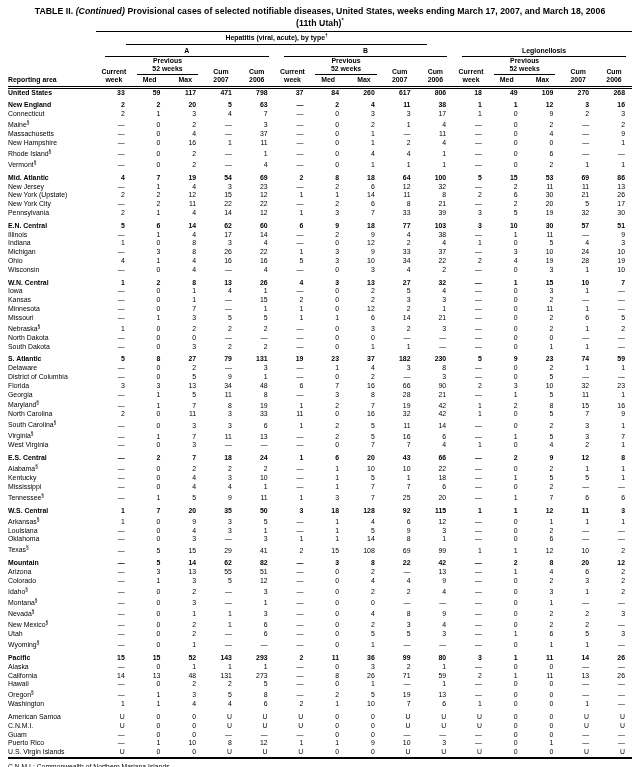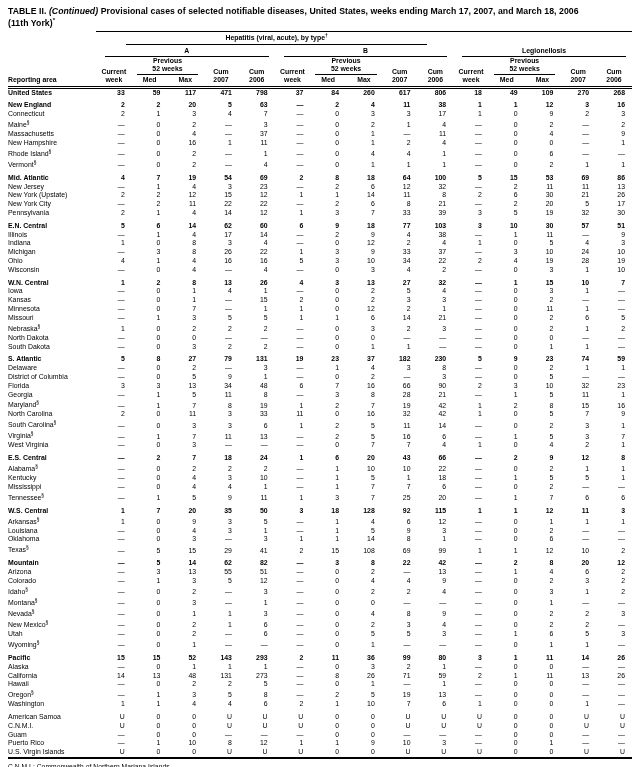--- a/index.html
+++ b/index.html
@@ -1,18 +1,18 @@
 <!DOCTYPE html>
 <html><head>
 <meta charset="utf-8">
 <style>
   html,body{margin:0;padding:0;background:#fff;}
   body{width:640px;height:767px;overflow:hidden;font-family:"Liberation Sans",sans-serif;color:#000;-webkit-font-smoothing:antialiased;}
   .page{padding:6px 8px 0 8px;}
-  .title{font-size:8.7px;font-weight:bold;line-height:1.28;letter-spacing:0.05px;}
+  .title{font-size:8.7px;font-weight:bold;line-height:1.28;letter-spacing:0.05px;text-align:center;}
   .title .cont{font-style:italic;}
   .title sup{font-size:6px;}
   table{border-collapse:collapse;table-layout:fixed;width:624px;margin-top:2px;border-bottom:2px solid #000;}
   col.c-area{width:88px;}
   th,td{padding:0;vertical-align:bottom;}
   thead th{font-size:6.9px;font-weight:bold;text-align:center;line-height:1.15;}
   .top-rule{border-top:1px solid #000;}
   .span-rule{border-bottom:1px solid #000;padding:1px 0 1.5px 0;}
   .hep{margin:0 26px 0 30px;}
   .grp{margin:1px 6px 0 9px;}
@@ -30,21 +30,21 @@
   .footnotes{width:624px;font-size:6.7px;line-height:1.4;margin-top:2.5px;letter-spacing:0.05px;}
   .fn{white-space:nowrap;}
 </style>
 </head>
 <body>
 
 <div class="page">
 
   <div class="title">
     <span><span>TABLE II.</span> <span class="cont">(Continued)</span> <span>Provisional cases of selected notifiable diseases, United States, weeks ending March 17, 2007, and March 18, 2006</span></span><br>
-    <span><span>(11th York)</span><sup>*</sup></span>
+    <span><span>(11th Utah)</span><sup>*</sup></span>
   </div>
 
   <table>
     <colgroup>
         <col class="c-area">
         <col span="15">
       </colgroup>
     <thead>
       <tr>
         <th></th>

